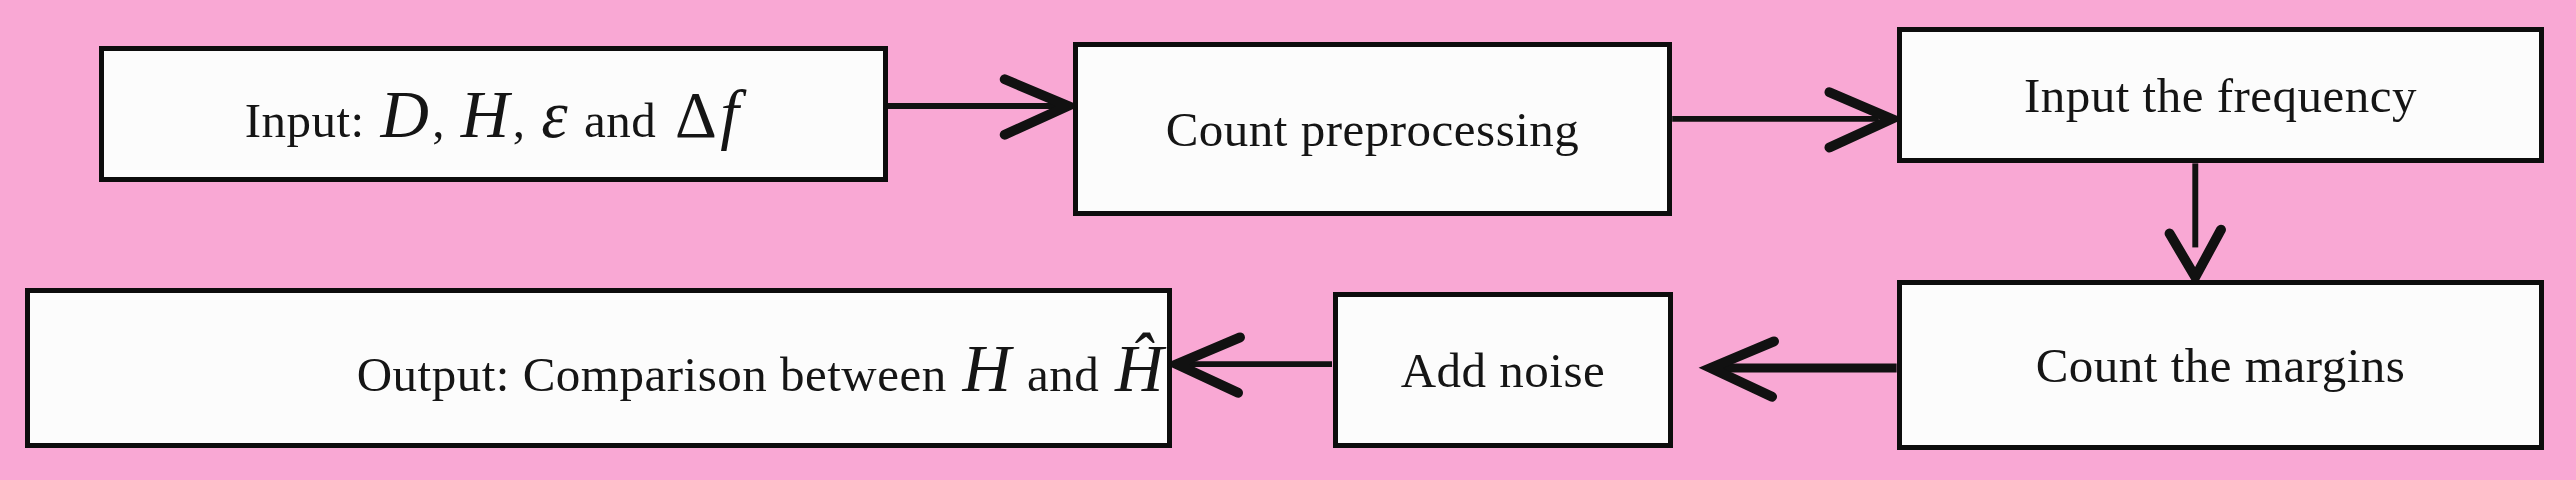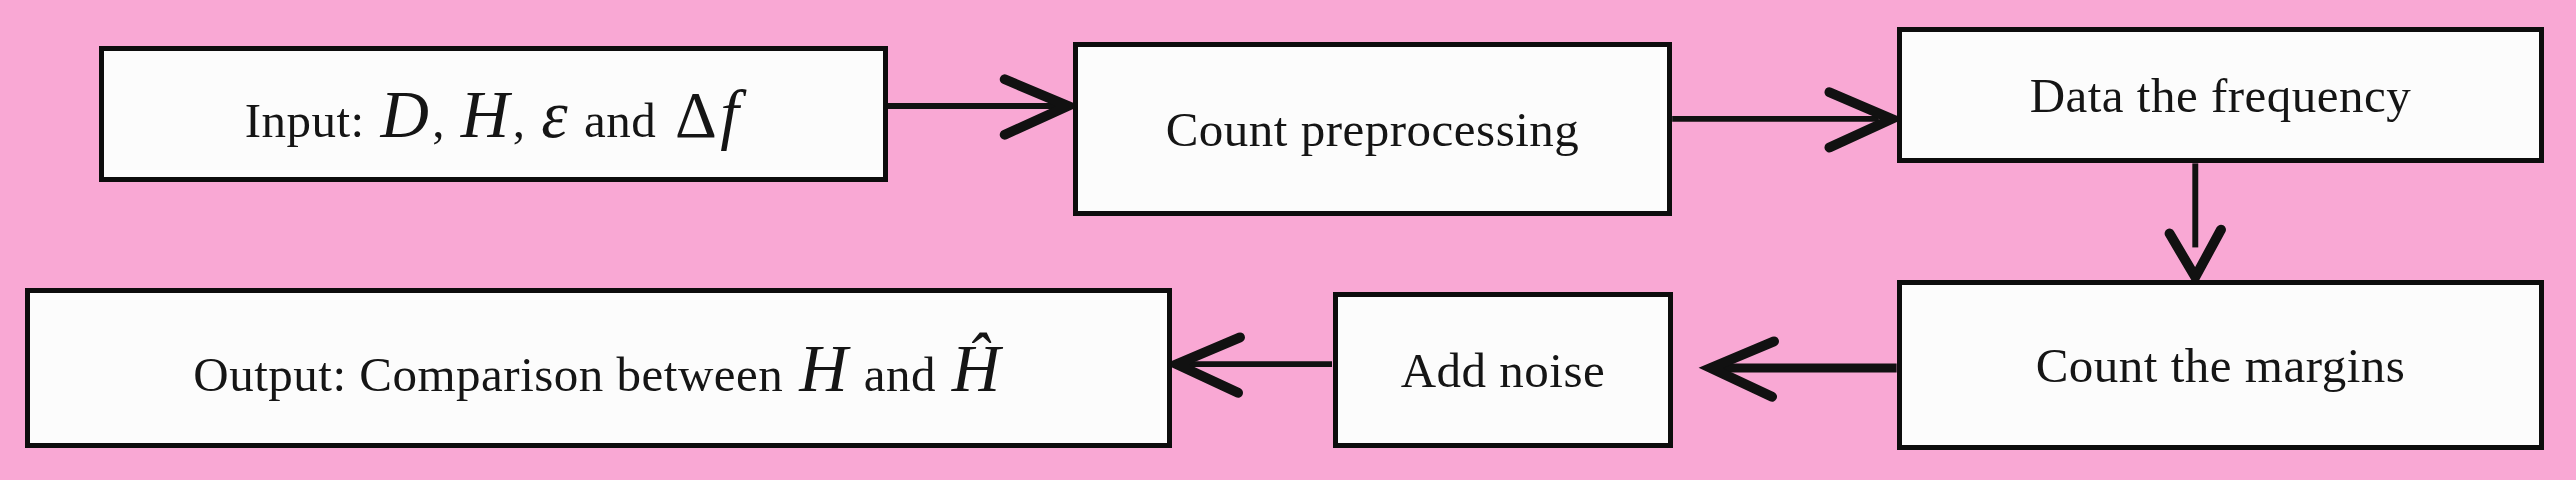--- a/index.html
+++ b/index.html
@@ -45,21 +45,21 @@
   .mu {
     font-style: normal;
     font-size: 65px;
     padding-left: 6px;
   }
   #box-input        { left: 99px;  top: 46px;  width: 789px;  height: 136px; }
   #box-preprocess   { left: 1073px; top: 42px;  width: 599px;  height: 174px; }
   #box-count        { left: 1897px; top: 27px;  width: 647px;  height: 136px; }
   #box-divide       { left: 1897px; top: 280px; width: 647px;  height: 170px; }
   #box-noise        { left: 1333px; top: 292px; width: 340px;  height: 156px; }
-  #box-output       { left: 25px;   top: 288px; width: 1147px; height: 160px; }
+  #box-output       { left: 25px;   top: 288px; width: 1147px; height: 160px; justify-content: flex-end; }
   .arrow-line {
     stroke: #111111;
     stroke-width: 6;
   }
   .arrow-line-thick {
     stroke: #111111;
     stroke-width: 9;
   }
   .arrow-head {
     stroke: #111111;
@@ -99,21 +99,21 @@
 
   <div class="box" id="box-input">
     <span><span>Input: </span><span class="m">D</span><span>, </span><span class="m">H</span><span>, </span><span class="m">ε</span><span> and </span><span class="mu">Δ</span><span class="m">f</span></span>
   </div>
 
   <div class="box" id="box-preprocess">
     <span>Count preprocessing</span>
   </div>
 
   <div class="box" id="box-count">
-    <span>Data the frequency</span>
+    <span>Input the frequency</span>
   </div>
 
   <div class="box" id="box-divide">
     <span>Count the margins</span>
   </div>
 
   <div class="box" id="box-noise">
     <span>Add noise</span>
   </div>
 

